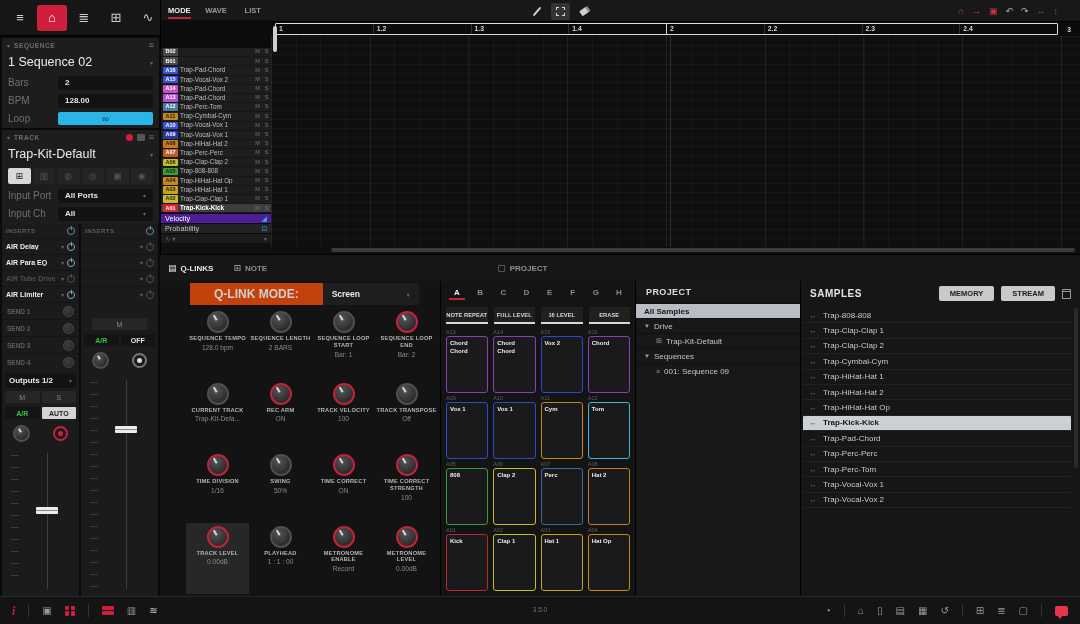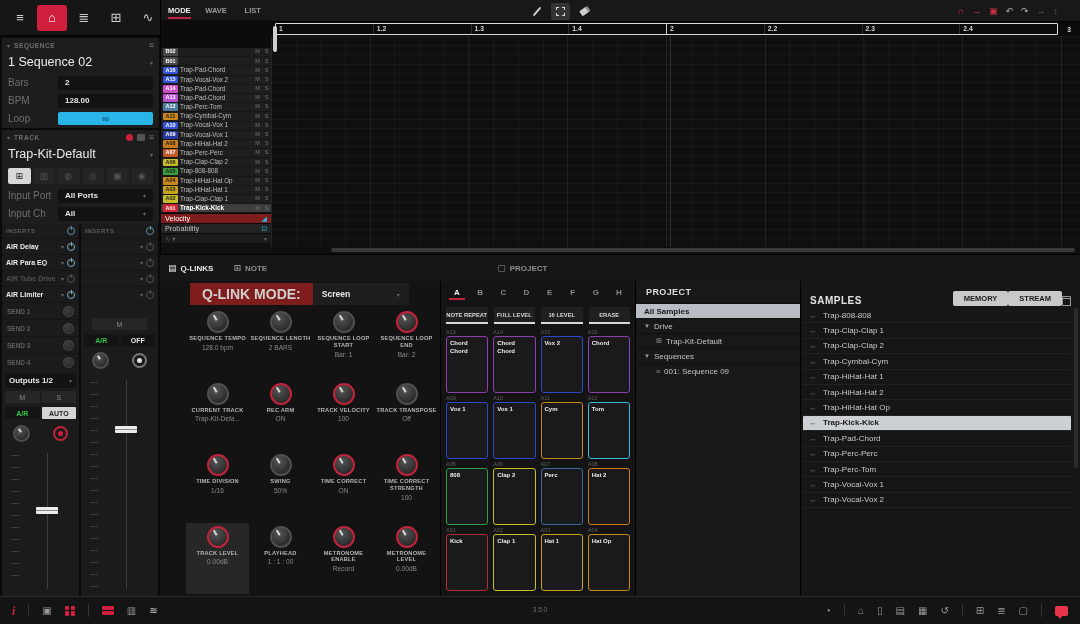--- a/index.html
+++ b/index.html
@@ -112,21 +112,21 @@
 .lp-tab.active::after{content:'';position:absolute;bottom:1px;left:7px;right:7px;height:2px;background:#c2233c}
 .lp-spacer{height:28px;background:#0c0c0c}
 .trow{height:9.2px;display:flex;align-items:center;background:#1e1e1e;border-bottom:1px solid #161616}
 .trow.sel{background:#3d3d3d}
 .badge{width:15px;height:7.6px;border-radius:1px;font-size:5.5px;font-weight:bold;color:#fff;display:flex;align-items:center;justify-content:center;margin:0 2px;line-height:1}
 .badge.dk{color:#1c1c1c}
 .tname{flex:1;font-size:6.3px;color:#bdbdbd;white-space:nowrap;overflow:hidden;line-height:1}
 .trow.sel .tname{color:#fff;font-weight:bold}
 .msx{width:9px;font-size:5.5px;color:#777;text-align:center;line-height:1}
 .lane{height:10px;display:flex;align-items:center;padding:0 4px;font-size:7.3px;color:#c0c0c0;border-top:1px solid #0a0a0a;background:#232323;gap:3px}
-.lane.sel{background:#7f1d1d;color:#fff}
+.lane.sel{background:#4c1d95;color:#fff}
 .lane .sp{flex:1}
 .lane-ico{color:#2ab5e8;font-size:7px}
 .lane.part{color:#666;font-size:6.5px;background:#1b1b1b}
 
 .gridarea{position:absolute;left:271px;right:0;top:0;height:254px;background:#0e0e0e}
 .g-toolbar{height:22px;background:#181818;border-bottom:1px solid #000;position:relative}
 .g-tools{position:absolute;left:256px;top:0;height:22px;display:flex;gap:5px;align-items:center}
 .toolbox{width:19px;height:17px;display:flex;align-items:center;justify-content:center;border-radius:2px}
 .toolbox.active{background:#333}
 .i-pencil{width:2px;height:11px;background:#cfcfcf;transform:rotate(40deg);border-radius:1px}
@@ -149,21 +149,21 @@
 
 .bottompanel{position:absolute;left:160px;right:0;top:254px;bottom:28px;background:#141414;border-top:1px solid #000}
 .bp-tabs{height:26px;display:flex;align-items:center;padding-left:8px;background:#161616}
 .bp-tab{display:flex;align-items:center;gap:4px;font-size:8px;font-weight:bold;color:#8f8f8f;margin-right:20px}
 .bp-tab.active{color:#e8e8e8}
 .bp-tab .ticon{font-size:9px}
 .bp-tab.proj{margin-left:210px}
 .bp-content{position:absolute;top:26px;left:0;right:0;bottom:0;display:flex}
 .qlinkspanel{width:280px;position:relative;background:#131313}
 .q-mode{position:absolute;left:30px;top:2px;height:22px;display:flex}
-.q-mode-lbl{background:#7f1d1d;color:#cfcfcf;font-size:14px;font-weight:bold;display:flex;align-items:center;padding:0 12px}
+.q-mode-lbl{background:#c2410c;color:#cfcfcf;font-size:12px;font-weight:bold;display:flex;align-items:center;padding:0 24px}
 .q-mode-val{background:#1e1e1e;color:#e8e8e8;font-size:8.5px;font-weight:bold;display:flex;align-items:center;justify-content:space-between;padding:0 9px;width:96px}
 .q-grid{position:absolute;left:26px;top:27px;right:2px;bottom:2px;display:grid;grid-template-columns:repeat(4,1fr);grid-template-rows:repeat(4,1fr)}
 .q-cell{display:flex;flex-direction:column;align-items:center;padding-top:3px;gap:2px}
 .q-cell.hl{background:#272727}
 .q-knob{width:22px;height:22px}
 .q-lbl{font-size:5.7px;font-weight:bold;color:#b4b4b4;text-align:center;line-height:1.2;max-width:60px;letter-spacing:.2px}
 .q-val{font-size:6.6px;color:#8a8a8a}
 .padspanel{width:195px;background:#141414;border-left:1px solid #000;position:relative}
 .banks{display:flex;height:20px;align-items:center;justify-content:space-between;padding:2px 8px 0}
 .bank{font-size:8px;font-weight:bold;color:#8a8a8a;width:16px;text-align:center;position:relative}
@@ -176,21 +176,21 @@
 .pid{font-size:5.5px;color:#5f5f5f;height:7px;line-height:1.2}
 .pbox{flex:1;border:1px solid #555;border-radius:3px;background:#1a1a1c;padding:2px 3px;font-size:6px;font-weight:bold;color:#ececec;line-height:1.35}
 .projpanel{width:165px;background:#181818;border-left:1px solid #000}
 .pp-head{height:22px;display:flex;align-items:center;padding:0 10px;font-size:9px;font-weight:bold;color:#dcdcdc;letter-spacing:.4px}
 .pp-row{height:15px;display:flex;align-items:center;padding:0 8px;font-size:8px;color:#c4c4c4;border-top:1px solid #101010;gap:4px}
 .pp-row.sel{background:#b9bec4;color:#17191b;font-weight:bold}
 .pp-row.child{padding-left:20px}
 .pp-tri{font-size:6px;color:#9a9a9a}
 .pp-ico{font-size:7px;color:#9a9a9a}
 .samplespanel{flex:1;background:#161616;border-left:1px solid #000;position:relative}
-.sp-head{height:25px;display:flex;align-items:flex-end;padding:0 9px;}
+.sp-head{height:25px;display:flex;align-items:center;padding:0 9px;gap:7px}
 .sp-title{font-size:10px;font-weight:bold;color:#e4e4e4;flex:1;letter-spacing:.5px}
 .sp-btn{background:#c9c9c9;color:#1a1a1a;font-size:7.5px;font-weight:bold;padding:3px 11px;border-radius:2px}
 .sp-rows{position:absolute;top:27px;left:2px;right:9px}
 .srow{height:15.4px;display:flex;align-items:center;gap:5px;padding:0 5px;border-bottom:1px solid #212121;font-size:8px;color:#c9c9c9}
 .srow .wicon{font-size:7px;color:#7a7a7a;width:10px;text-align:center}
 .srow.sel{background:#ccd0d4;color:#17191b;font-weight:bold;border-radius:1px}
 .srow.sel .wicon{color:#444}
 .sp-scroll{position:absolute;right:2px;top:27px;width:4px;height:160px;background:#2b2b2b;border-radius:2px}
 
 .statusbar{position:absolute;left:0;right:0;bottom:0;height:28px;background:#141414;border-top:1px solid #262626;display:flex;align-items:center;padding:0 12px}

